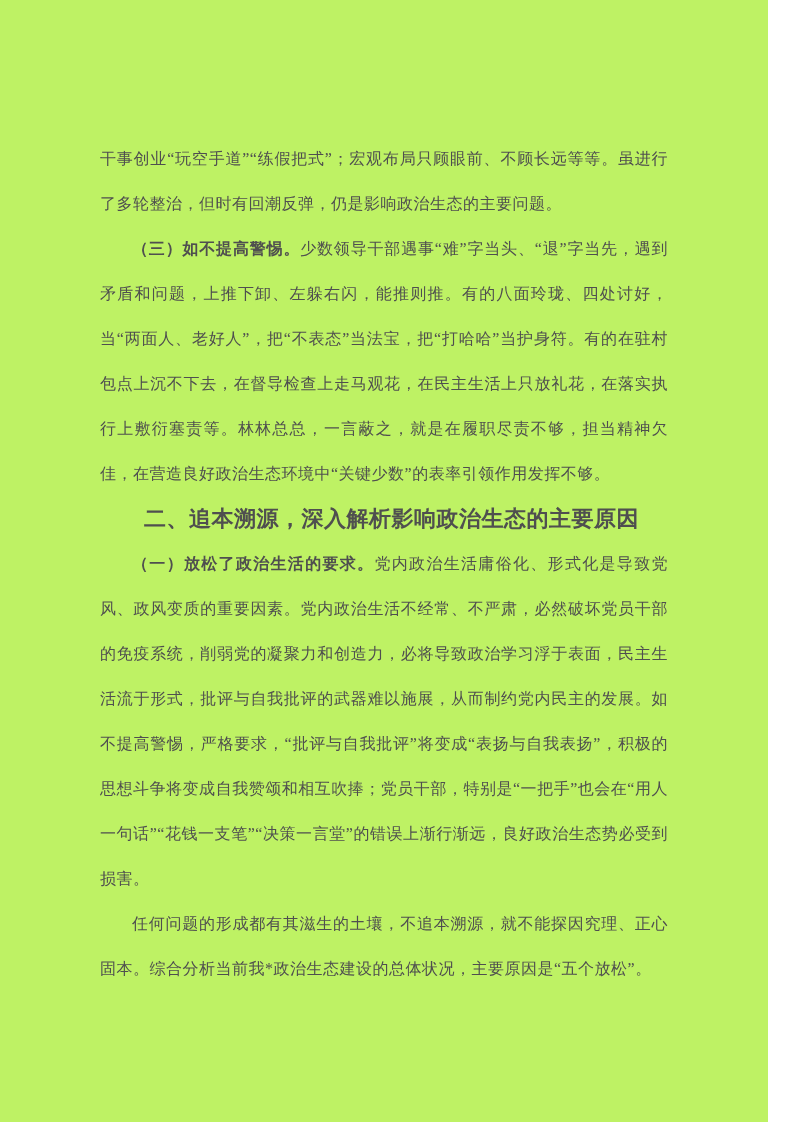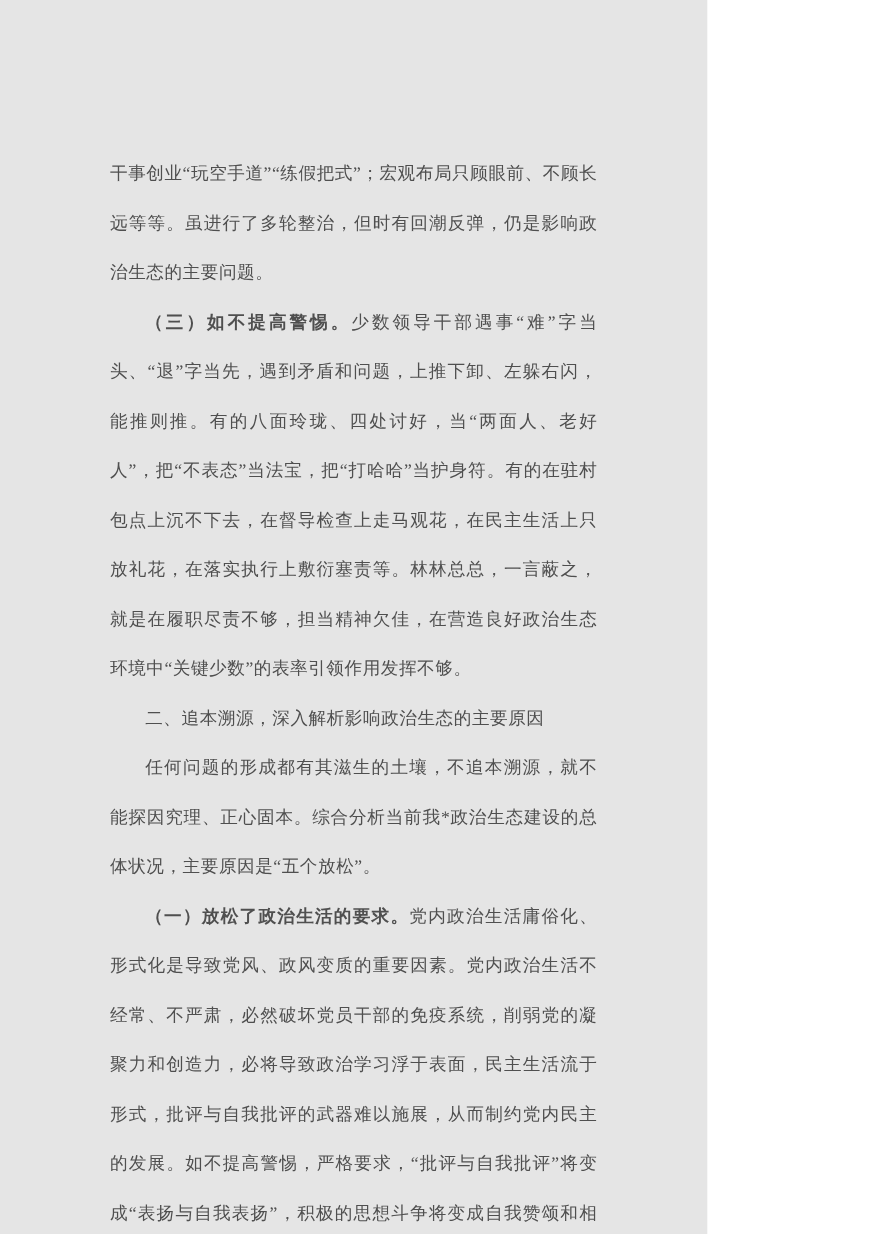--- a/index.html
+++ b/index.html
@@ -3,23 +3,23 @@
 <meta charset="utf-8">
 <style>
   html, body {
     margin: 0;
     padding: 0;
     background: #ffffff;
   }
   .page {
     position: relative;
     box-sizing: border-box;
-    width: 643px;
+    width: 768px;
     height: 1122px;
-    background: #e5e5e5;
+    background: #bef264;
     padding: 136px 100px 0 100px;
     overflow: hidden;
   }
   .doc-body {
     font-family: "Liberation Serif", "DejaVu Serif", serif;
     font-size: 16px;
     line-height: 45px;
     color: #4f4f4f;
     text-align: justify;
     letter-spacing: 0.5px;
@@ -29,36 +29,36 @@
     text-indent: 2em;
   }
   .para.no-indent {
     text-indent: 0;
   }
   .lead {
     font-weight: bold;
   }
   .heading {
     margin: 0;
-    font-size: 16px;
-    font-weight: normal;
+    font-size: 22px;
+    font-weight: bold;
     text-indent: 2em;
     line-height: 45px;
   }
 </style>
 </head>
 <body>
 
 <div class="page">
   <div class="doc-body">
 
     <p class="para no-indent"><span>干事创业“玩空手道”“练假把式”；宏观布局只顾眼前、不顾长远等等。虽进行了多轮整治，但时有回潮反弹，仍是影响政治生态的主要问题。</span></p>
 
     <p class="para"><span class="lead">（三）如不提高警惕。</span><span>少数领导干部遇事“难”字当头、“退”字当先，遇到矛盾和问题，上推下卸、左躲右闪，能推则推。有的八面玲珑、四处讨好，当“两面人、老好人”，把“不表态”当法宝，把“打哈哈”当护身符。有的在驻村包点上沉不下去，在督导检查上走马观花，在民主生活上只放礼花，在落实执行上敷衍塞责等。林林总总，一言蔽之，就是在履职尽责不够，担当精神欠佳，在营造良好政治生态环境中“关键少数”的表率引领作用发挥不够。</span></p>
 
     <h2 class="heading">二、追本溯源，深入解析影响政治生态的主要原因</h2>
 
+    <p class="para"><span class="lead">（一）放松了政治生活的要求。</span><span>党内政治生活庸俗化、形式化是导致党风、政风变质的重要因素。党内政治生活不经常、不严肃，必然破坏党员干部的免疫系统，削弱党的凝聚力和创造力，必将导致政治学习浮于表面，民主生活流于形式，批评与自我批评的武器难以施展，从而制约党内民主的发展。如不提高警惕，严格要求，“批评与自我批评”将变成“表扬与自我表扬”，积极的思想斗争将变成自我赞颂和相互吹捧；党员干部，特别是“一把手”也会在“用人一句话”“花钱一支笔”“决策一言堂”的错误上渐行渐远，良好政治生态势必受到损害。</span></p>
+
     <p class="para"><span>任何问题的形成都有其滋生的土壤，不追本溯源，就不能探因究理、正心固本。综合分析当前我*政治生态建设的总体状况，主要原因是“五个放松”。</span></p>
-
-    <p class="para"><span class="lead">（一）放松了政治生活的要求。</span><span>党内政治生活庸俗化、形式化是导致党风、政风变质的重要因素。党内政治生活不经常、不严肃，必然破坏党员干部的免疫系统，削弱党的凝聚力和创造力，必将导致政治学习浮于表面，民主生活流于形式，批评与自我批评的武器难以施展，从而制约党内民主的发展。如不提高警惕，严格要求，“批评与自我批评”将变成“表扬与自我表扬”，积极的思想斗争将变成自我赞颂和相互吹捧；党员干部，特别是“一把手”也会在“用人一句话”“花钱一支笔”“决策一言堂”的错误上渐行渐远，良好政治生态势必受到损害。</span></p>
 
   </div>
 </div>
 
 </body></html>

